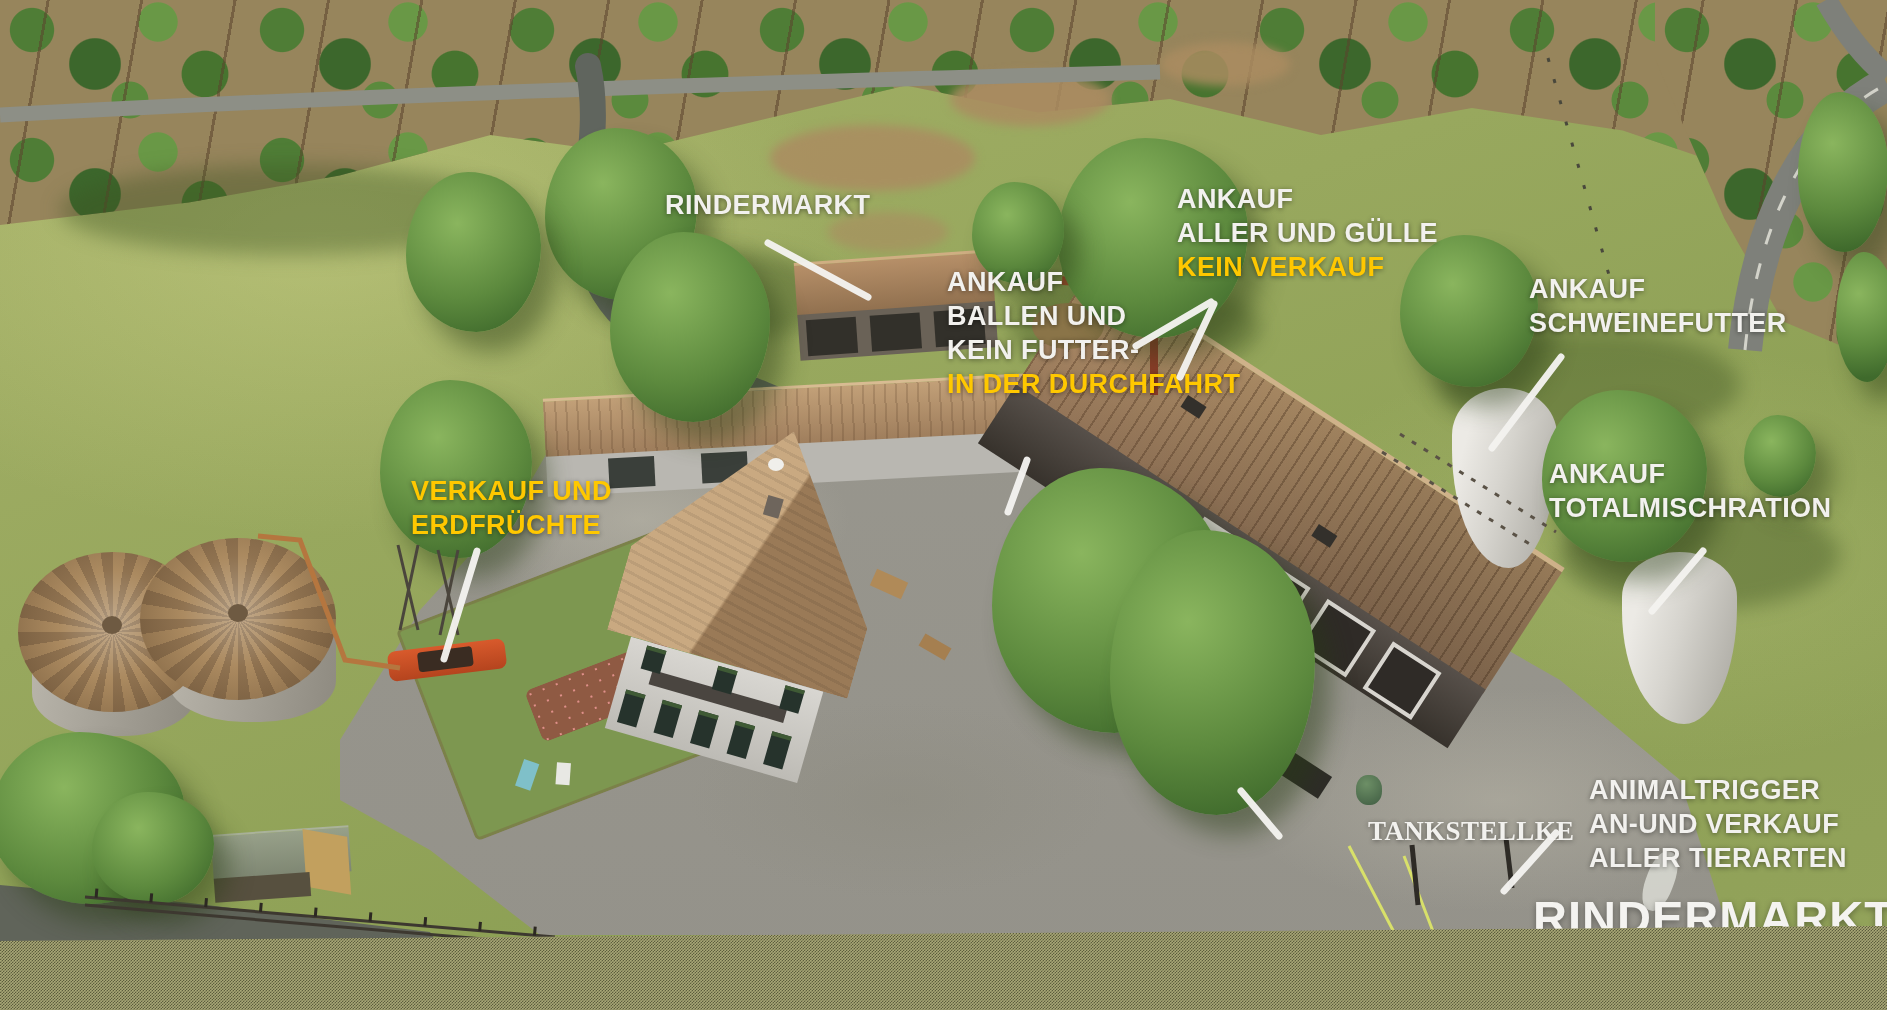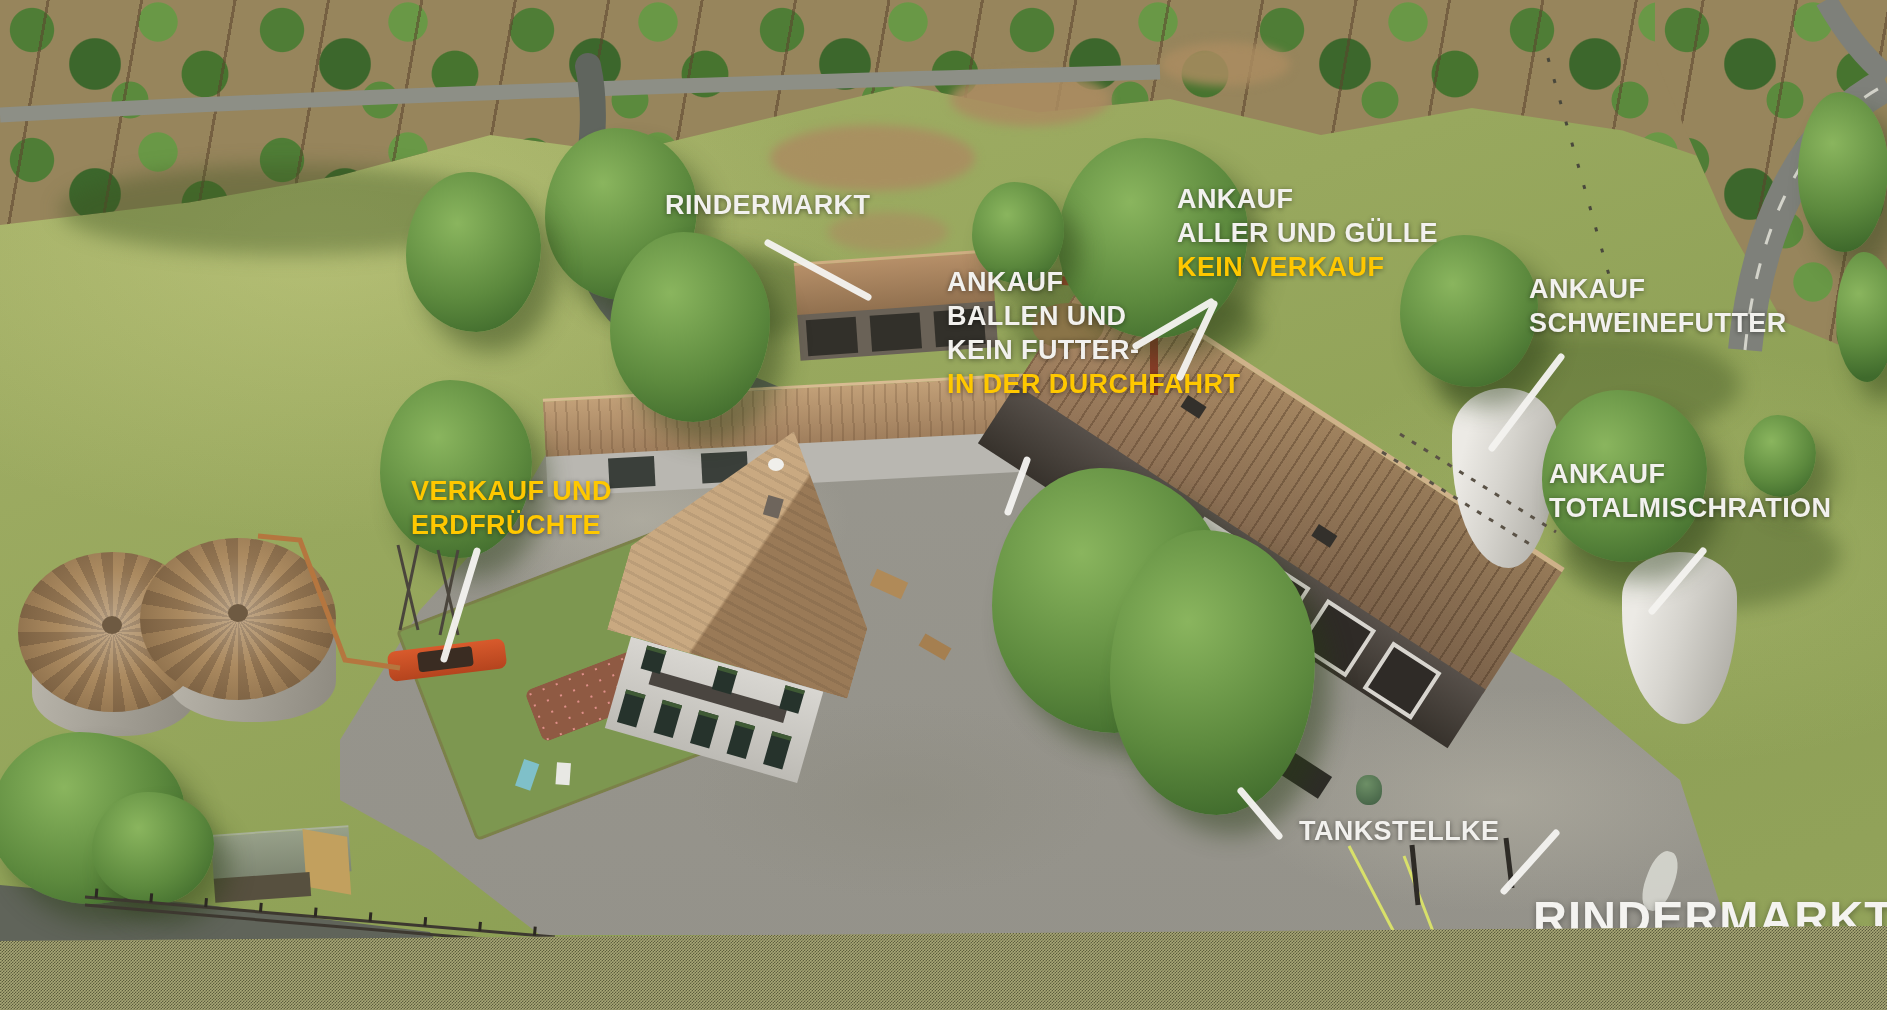--- a/index.html
+++ b/index.html
@@ -257,24 +257,29 @@
   <div class="label" style="left:1549px;top:457px;">
     <div>ANKAUF</div>
     <div>TOTALMISCHRATION</div>
   </div>
 
   <div class="label" style="left:411px;top:474px;">
     <div class="yellow">VERKAUF UND</div>
     <div class="yellow">ERDFRÜCHTE</div>
   </div>
 
-  <div class="label" style="left:1299px;top:814px;">
+  <div class="label" style="left:1368px;top:814px;font-family:Liberation Serif, serif;">
     <div>TANKSTELLKE</div>
   </div>
 
+  <div class="label" style="left:1589px;top:773px;">
+    <div>ANIMALTRIGGER</div>
+    <div>AN-UND VERKAUF</div>
+    <div>ALLER TIERARTEN</div>
+  </div>
 
   <div class="watermark">RINDERMARKT</div>
 
   <div class="abs dither"></div>
 
   <svg id="annot" class="layer" width="1887" height="1010" viewBox="0 0 1887 1010">
     <g stroke="#f4f3f0" stroke-width="7" stroke-linecap="round" opacity=".96">
       <path d="M768 243 L868 297"></path>
       <path d="M1211 302 L1136 346"></path>
       <path d="M1214 304 L1180 377"></path>

